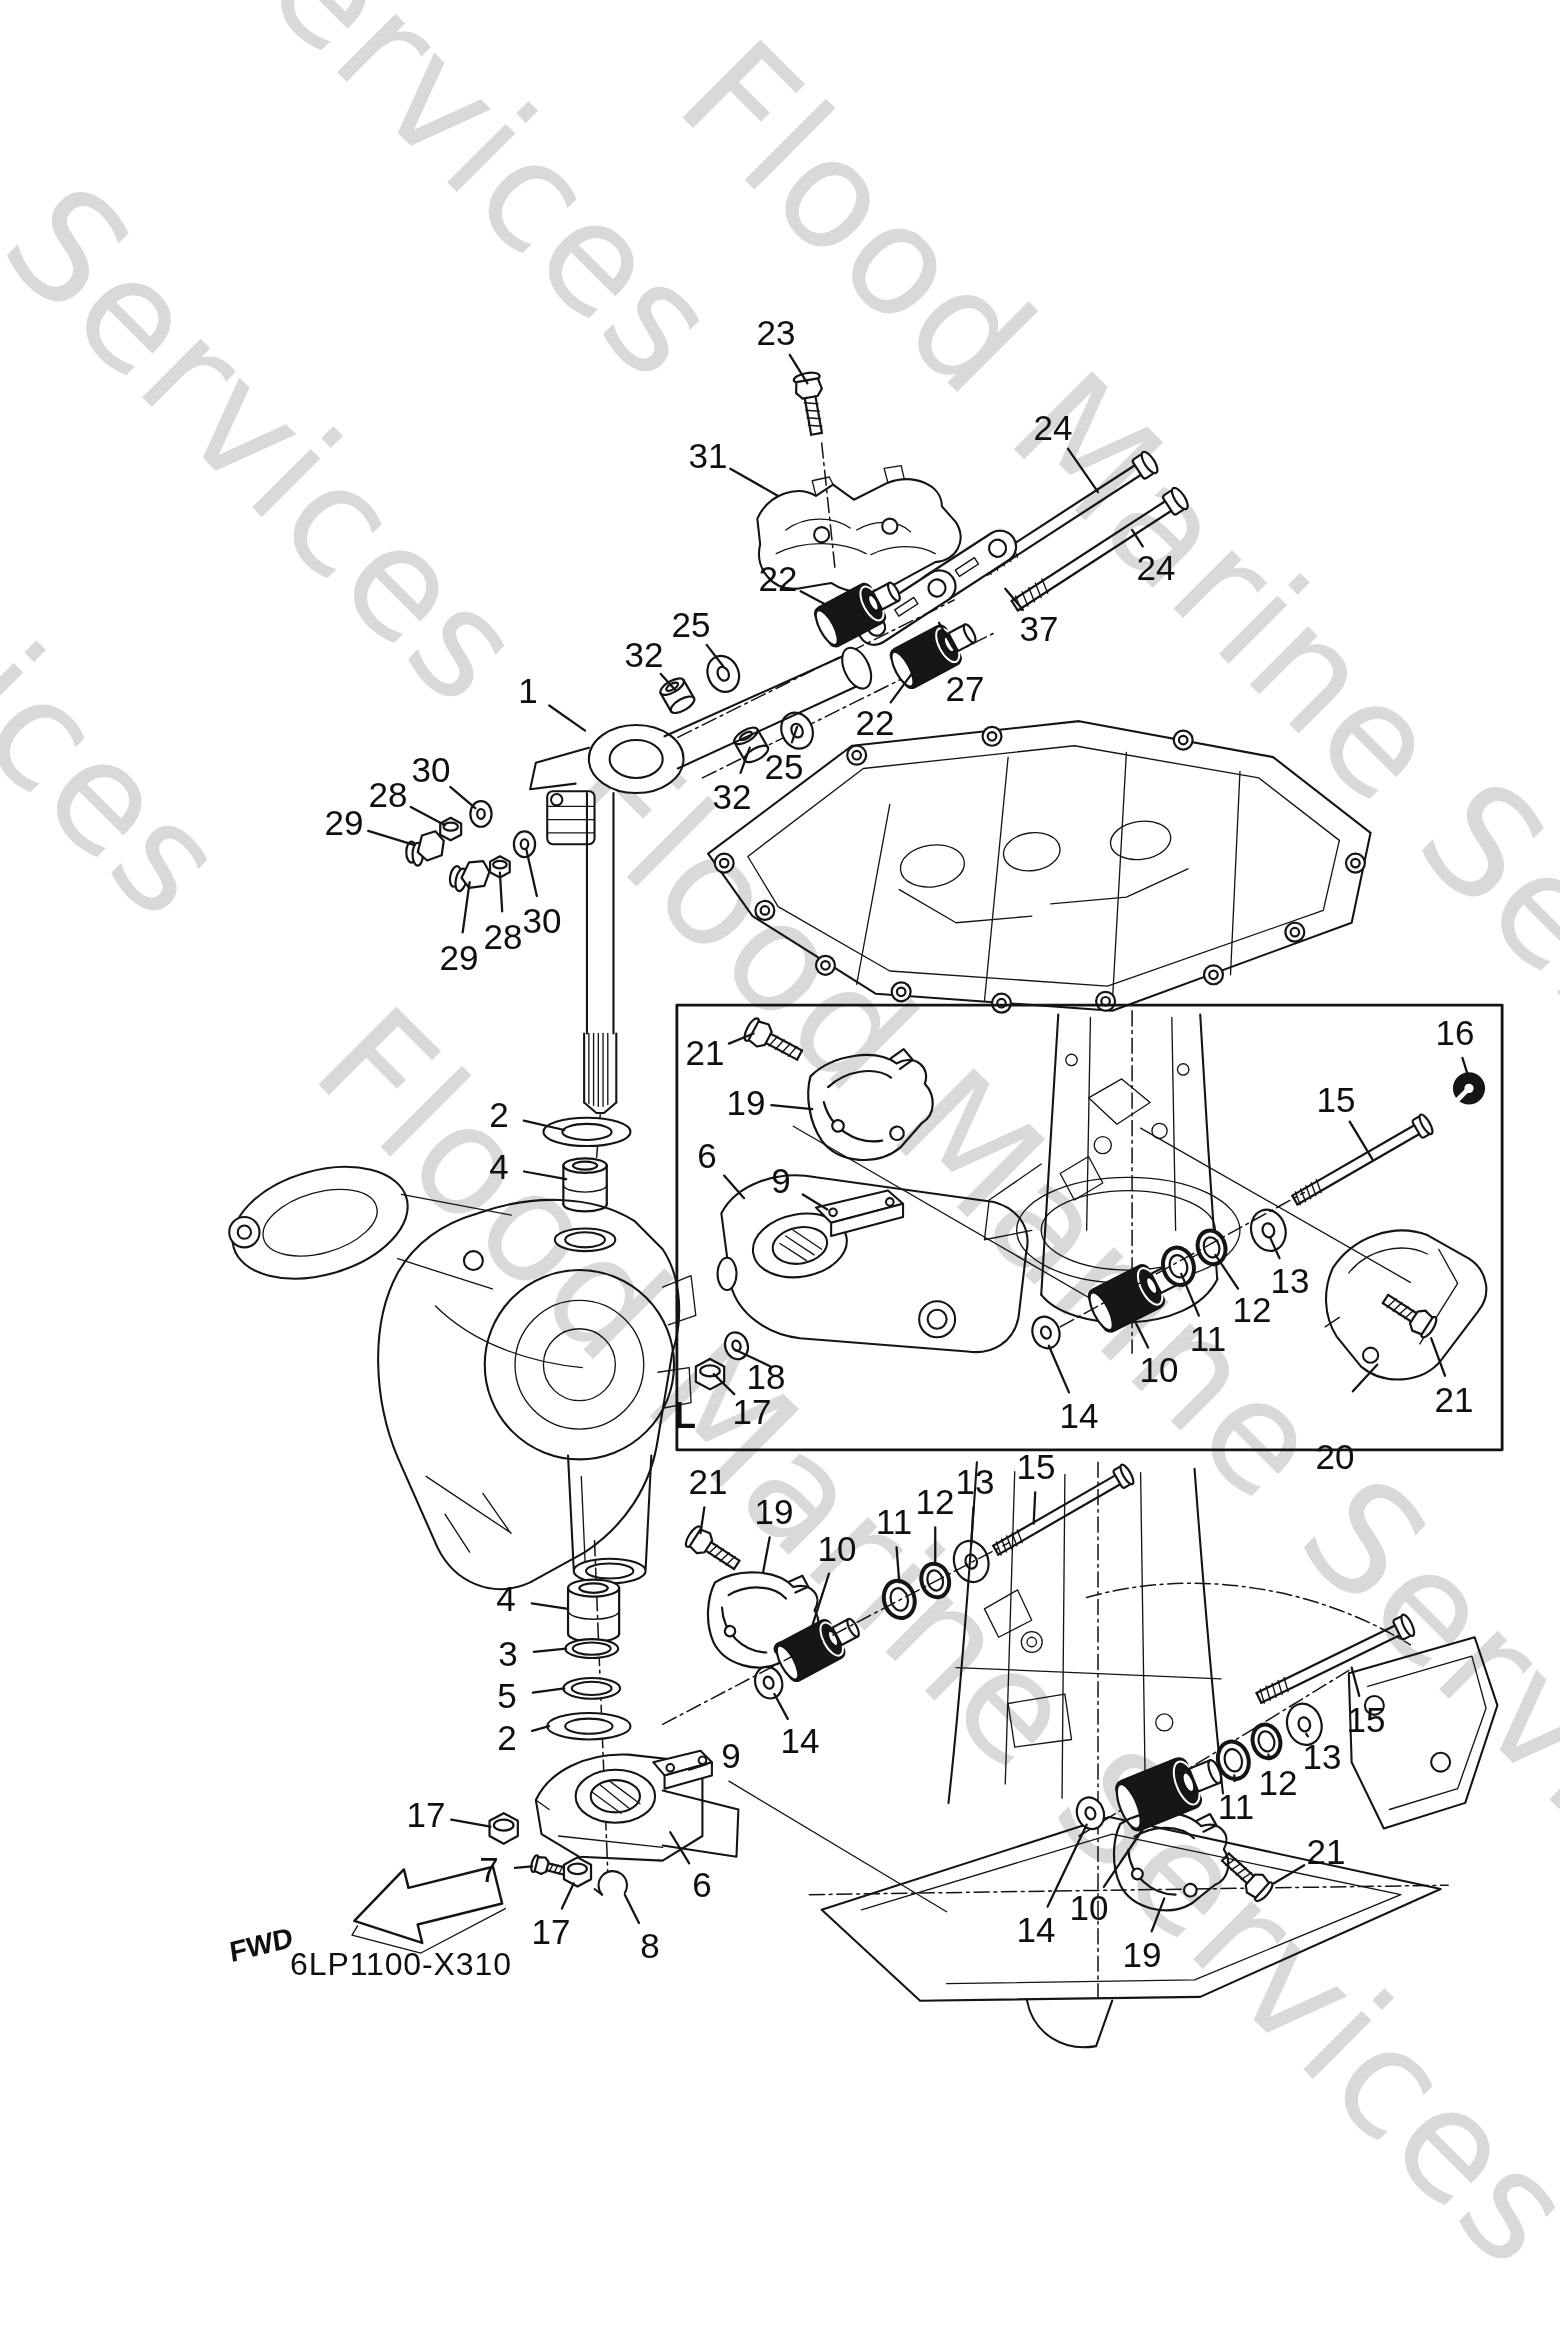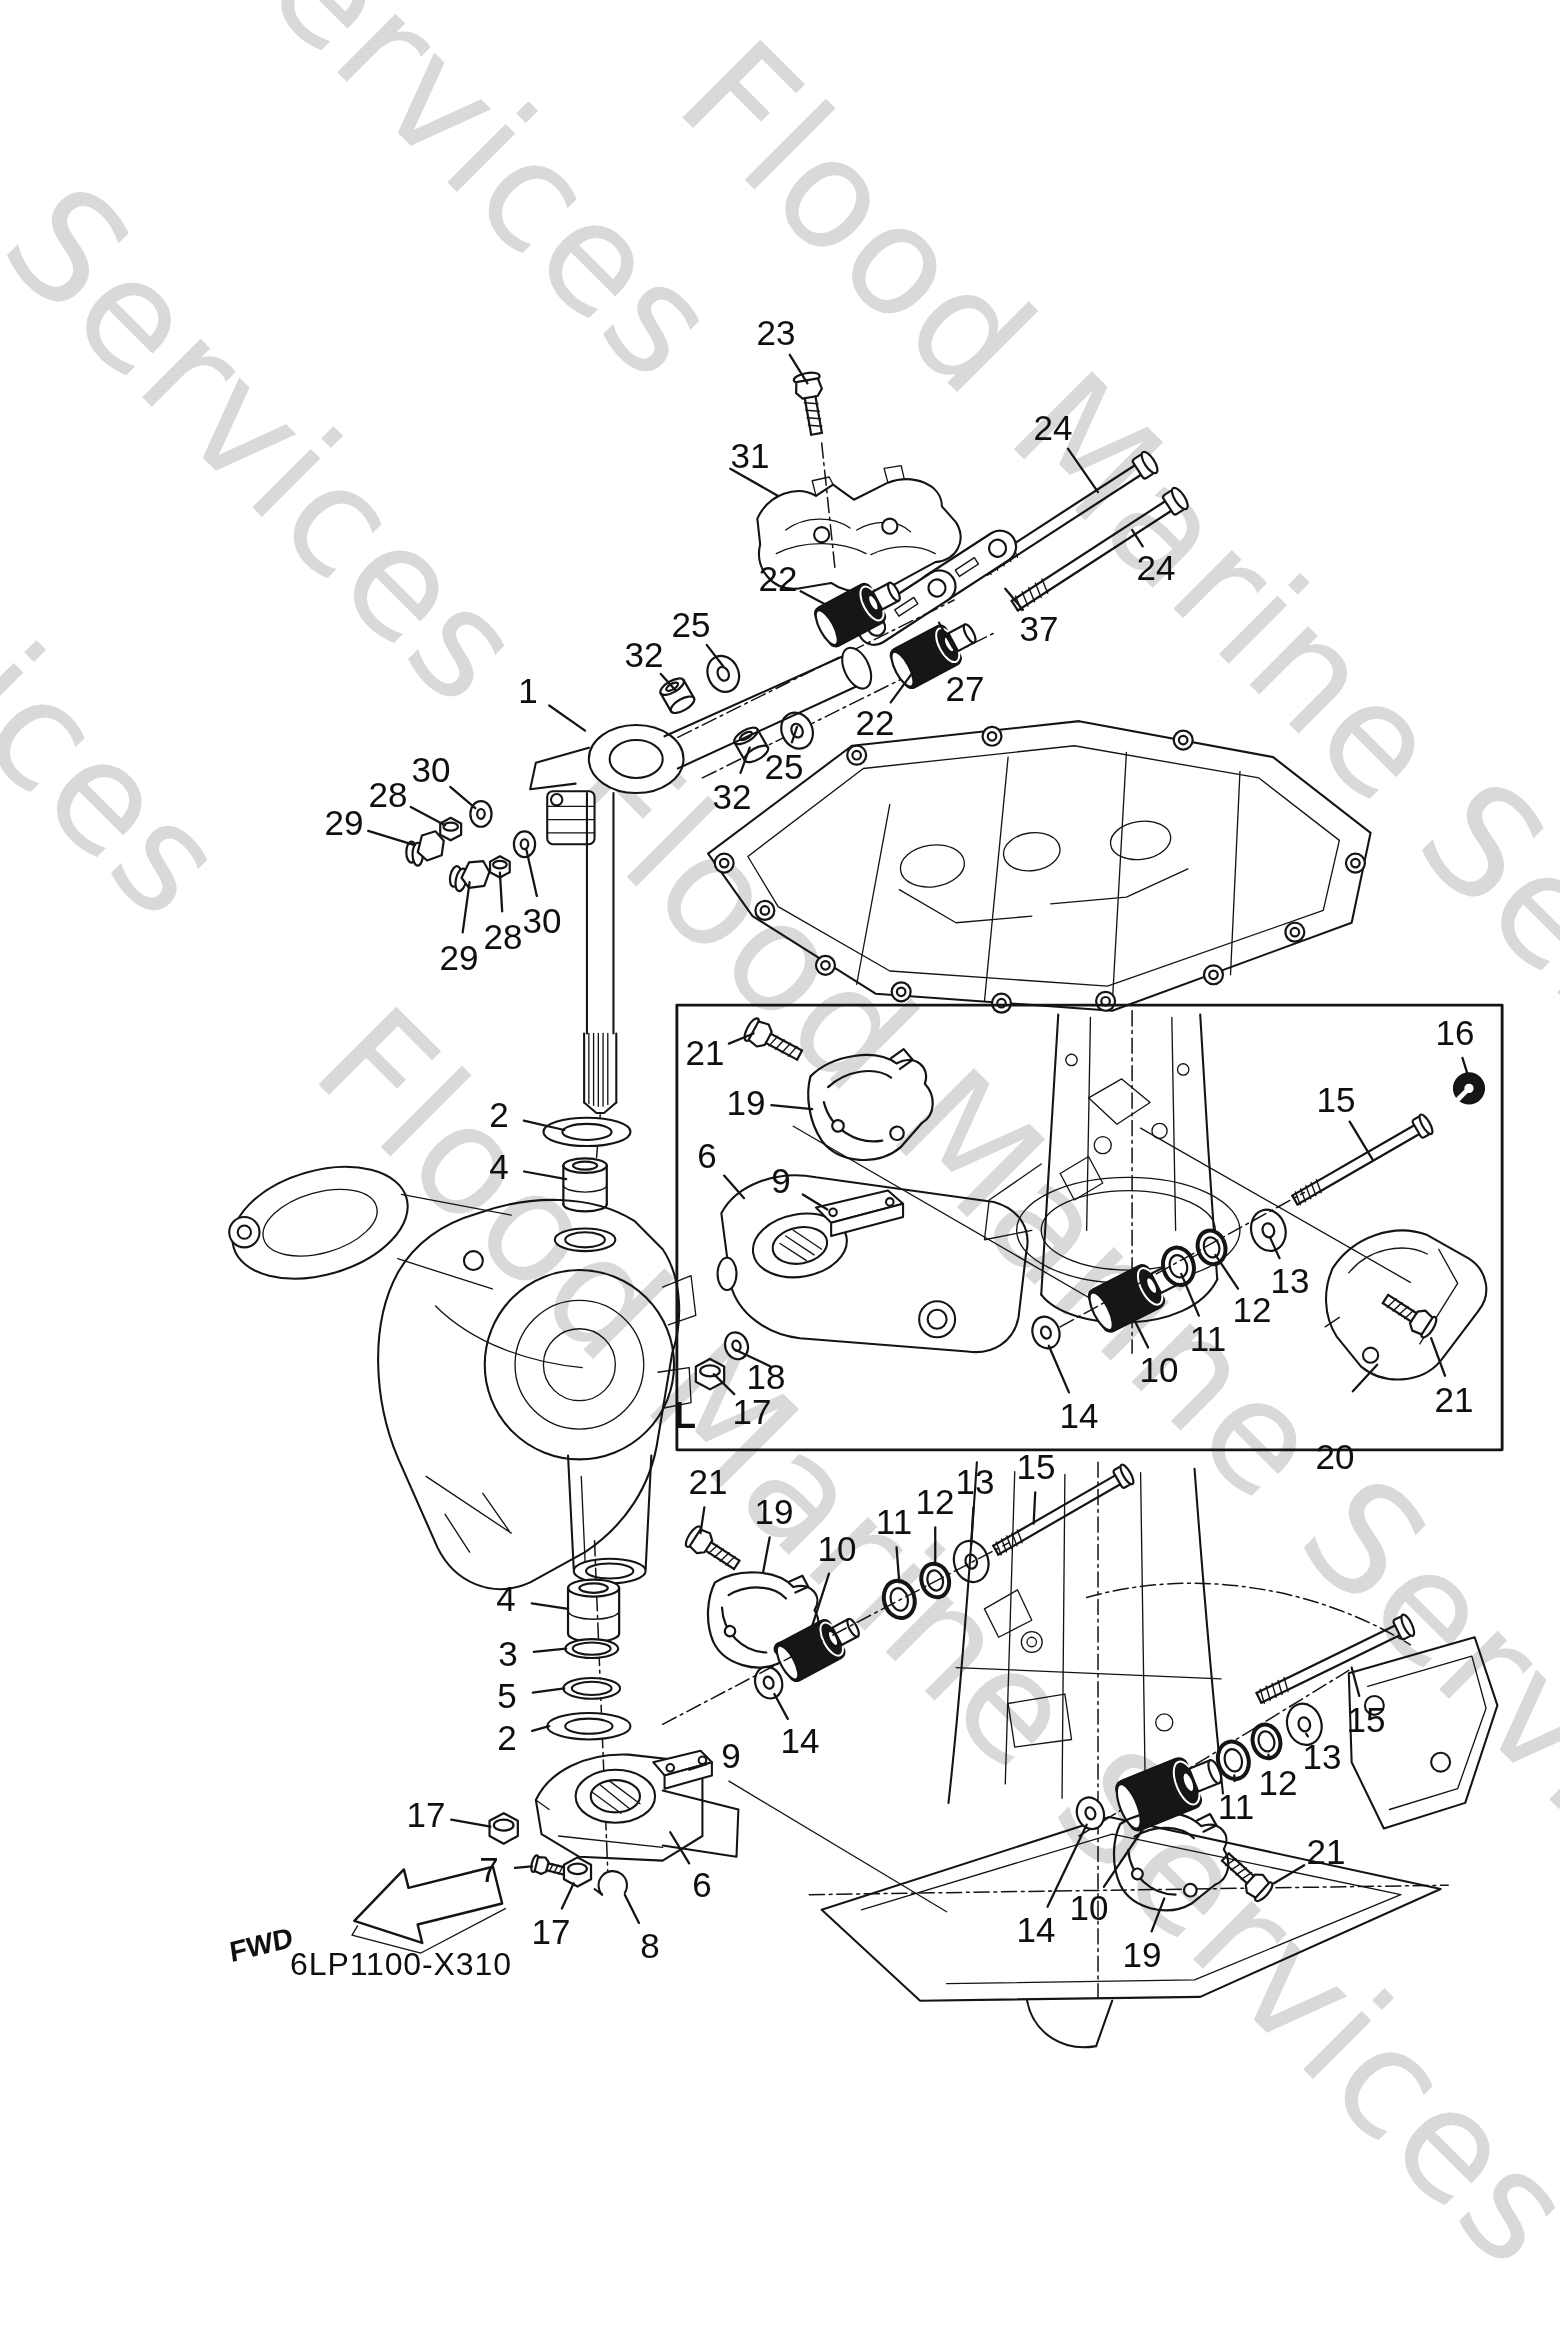--- a/index.html
+++ b/index.html
@@ -529,21 +529,21 @@
         <line x1="1304.366633369149" y1="1882.0494505909578" x2="1304" y2="1876"></line>
         <line x1="1166.1483904487145" y1="1993.649915731405" x2="1212" y2="1926"></line>
         <line x1="1106.6337618623297" y1="2014.634951571347" x2="1148" y2="1928"></line>
         <line x1="1216.6642723140762" y1="2040.7888548328447" x2="1230" y2="2006"></line>
         <line x1="1377.8476910057614" y1="1970.8913853965432" x2="1346" y2="1990"></line>
       </g>
   </svg>
 
   <div id="co-layer">
       <div class="co" style="left: 776px; top: 333px;">23</div>
-      <div class="co" style="left: 708px; top: 456px; margin-left: 42px;">31</div>
+      <div class="co" style="left: 708px; top: 456px;">31</div>
       <div class="co" style="left: 1053px; top: 428px;">24</div>
       <div class="co" style="left: 1156px; top: 568px;">24</div>
       <div class="co" style="left: 1039px; top: 629px;">37</div>
       <div class="co" style="left: 965px; top: 670px; margin-top: 19px;">27</div>
       <div class="co" style="left: 778px; top: 579px;">22</div>
       <div class="co" style="left: 875px; top: 723px;">22</div>
       <div class="co" style="left: 691px; top: 625px;">25</div>
       <div class="co" style="left: 784px; top: 767px;">25</div>
       <div class="co" style="left: 644px; top: 655px;">32</div>
       <div class="co" style="left: 732px; top: 797px;">32</div>

